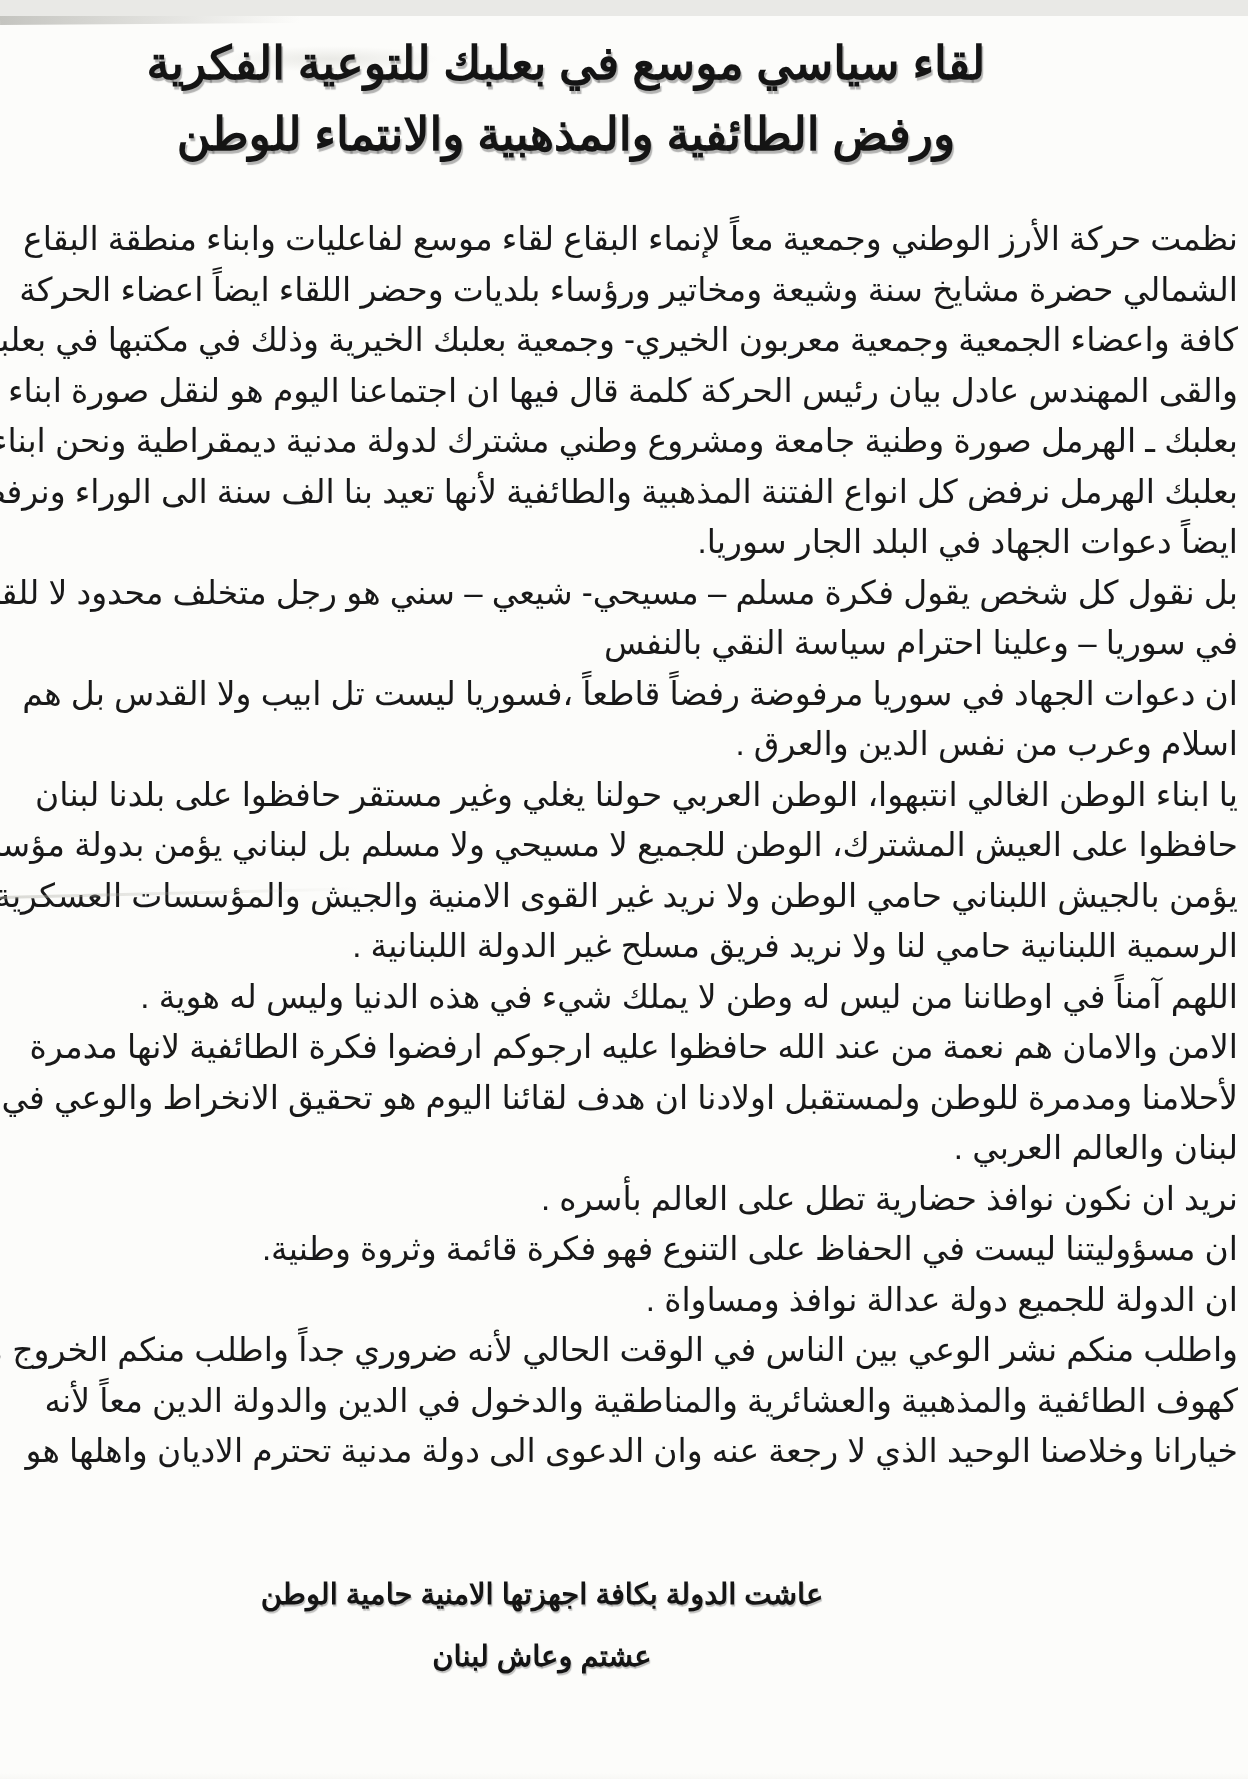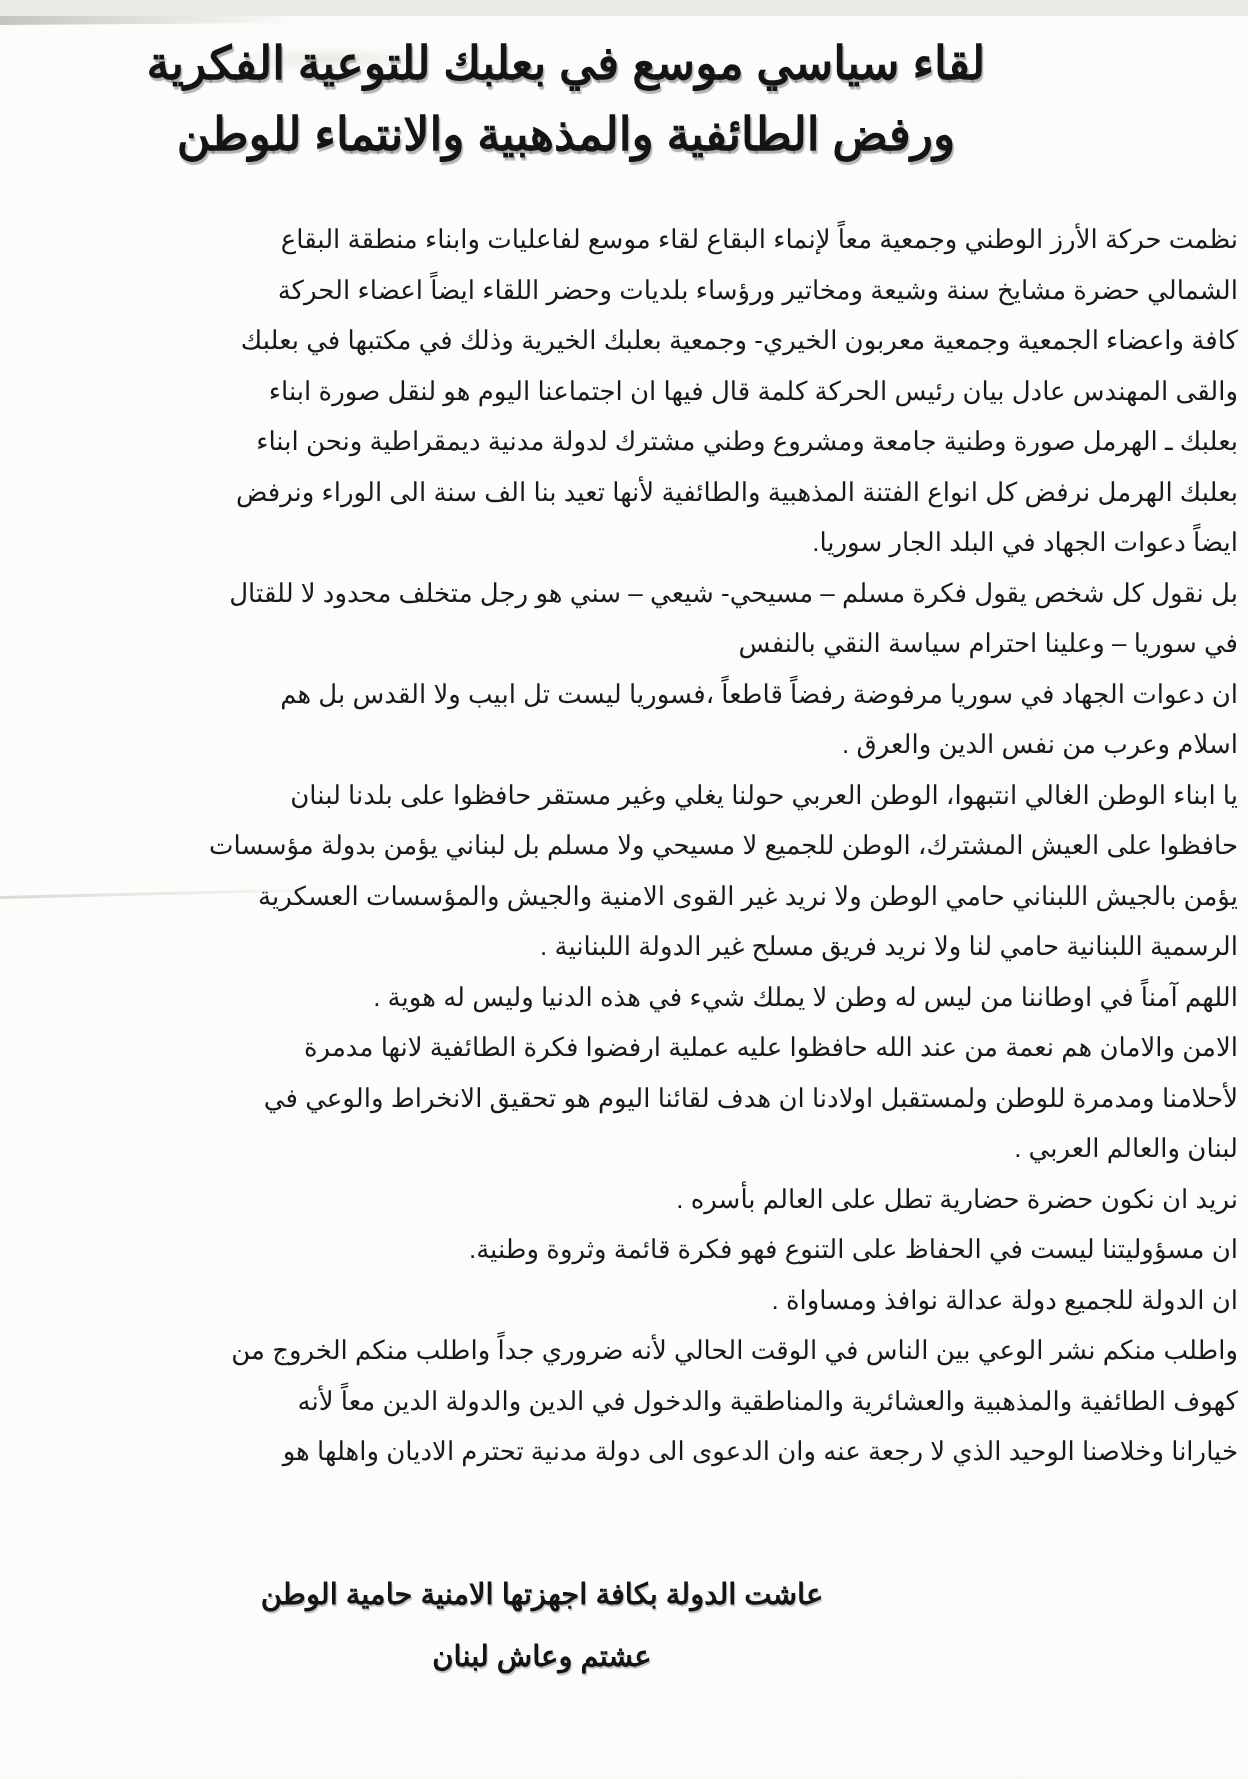--- a/index.html
+++ b/index.html
@@ -58,21 +58,21 @@
     font-weight: bold;
     line-height: 71px;
     color: #141414;
     text-shadow: 1.5px 2.5px 1px rgba(70,70,70,0.40);
     letter-spacing: 0.5px;
     white-space: nowrap;
   }
 
   .body-block {
     margin: 44px 10px 0 12px;
-    font-size: 26px;
+    font-size: 33px;
     line-height: 50.5px;
     text-align: right;
   }
   .body-line {
     white-space: nowrap;
   }
 
   .footer-block {
     margin-top: 86px;
     text-align: center;
@@ -112,24 +112,24 @@
     <div class="body-line">ايضاً دعوات الجهاد في البلد الجار سوريا.</div>
     <div class="body-line">بل نقول كل شخص  يقول فكرة مسلم – مسيحي-  شيعي – سني  هو رجل متخلف محدود لا للقتال</div>
     <div class="body-line">في سوريا – وعلينا احترام سياسة النقي بالنفس</div>
     <div class="body-line">ان دعوات الجهاد في سوريا مرفوضة رفضاً  قاطعاً ،فسوريا ليست تل ابيب ولا القدس بل هم</div>
     <div class="body-line">اسلام وعرب من نفس الدين والعرق .</div>
     <div class="body-line">يا ابناء الوطن الغالي انتبهوا، الوطن العربي حولنا يغلي وغير مستقر حافظوا على بلدنا لبنان</div>
     <div class="body-line">حافظوا على العيش المشترك، الوطن للجميع لا مسيحي ولا مسلم بل لبناني يؤمن بدولة مؤسسات</div>
     <div class="body-line">يؤمن بالجيش اللبناني حامي الوطن ولا نريد غير القوى الامنية والجيش والمؤسسات العسكرية</div>
     <div class="body-line">الرسمية اللبنانية حامي لنا ولا نريد فريق مسلح غير الدولة اللبنانية .</div>
     <div class="body-line">اللهم آمناً في اوطاننا من ليس له وطن لا يملك شيء في هذه الدنيا وليس له هوية .</div>
-    <div class="body-line">الامن والامان هم نعمة من عند الله حافظوا عليه عملية ارفضوا فكرة الطائفية لانها مدمرة</div>
+    <div class="body-line">الامن والامان هم نعمة من عند الله حافظوا عليه ارجوكم ارفضوا فكرة الطائفية لانها مدمرة</div>
     <div class="body-line">لأحلامنا ومدمرة للوطن ولمستقبل اولادنا ان هدف لقائنا اليوم هو تحقيق الانخراط والوعي في</div>
     <div class="body-line">لبنان والعالم العربي .</div>
-    <div class="body-line">نريد ان نكون حضرة حضارية تطل على العالم بأسره .</div>
+    <div class="body-line">نريد ان نكون نوافذ حضارية تطل على العالم بأسره .</div>
     <div class="body-line">ان مسؤوليتنا ليست في الحفاظ على التنوع فهو فكرة قائمة وثروة وطنية.</div>
     <div class="body-line">ان الدولة للجميع دولة عدالة نوافذ ومساواة .</div>
     <div class="body-line">واطلب منكم نشر الوعي بين الناس في الوقت الحالي لأنه ضروري جداً واطلب منكم الخروج من</div>
     <div class="body-line">كهوف الطائفية والمذهبية والعشائرية والمناطقية والدخول في الدين والدولة الدين معاً لأنه</div>
     <div class="body-line">خيارانا وخلاصنا الوحيد الذي لا رجعة عنه وان الدعوى الى دولة مدنية تحترم الاديان واهلها هو</div>
   </div>
 
   <div class="footer-block">
     <div class="footer-line">عاشت الدولة بكافة اجهزتها الامنية حامية الوطن</div>
     <div class="footer-line">عشتم وعاش لبنان</div>

